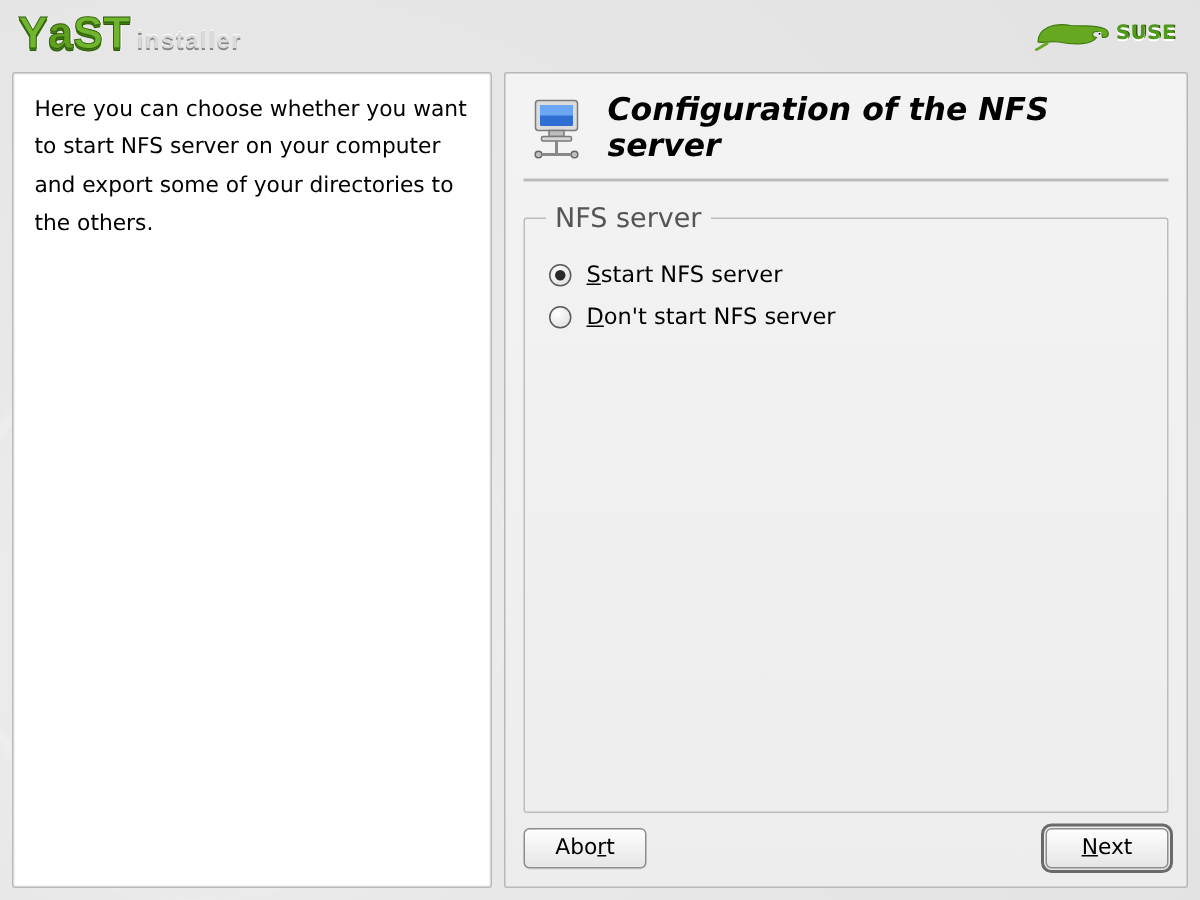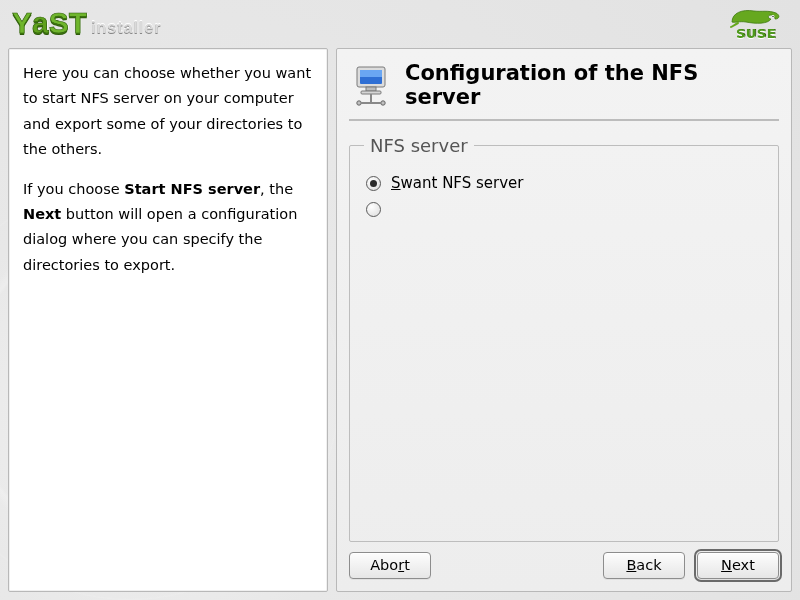--- a/index.html
+++ b/index.html
@@ -52,21 +52,21 @@
   .yast-logo .glyph.alt { color:#5fa11e; }
   .yast-logo .sub {
     font-size: 16px;
     font-weight: 800;
     letter-spacing: 1px;
     margin-left: 4px;
     color: #dadada;
     text-shadow: 0 1px 0 #888, 0 -1px 0 #fff;
   }
   .suse-logo {
-    display:flex; flex-direction:column; align-items:center;
+    display:flex; flex-direction:row; align-items:center;
     margin-right:6px;
   }
   .suse-logo svg { display:block; }
   .suse-word {
     font-size:13px; font-weight:800; letter-spacing:0.5px;
     color:#4e9a1b;
     text-shadow:0 1px 0 #fff, 1px 0 0 #2e5a0b;
     margin-top:-2px;
   }
 
@@ -97,20 +97,21 @@
     border-radius:2px;
     position:relative;
     padding: 10px 12px 12px 12px;
     display:flex; flex-direction:column;
   }
   .main-header {
     display:flex; align-items:center; gap:12px;
     padding: 2px 2px 10px 2px;
     border-bottom: 2px solid #bcbcbc;
     position:relative;
+    font-style:italic;
   }
   .main-header h1 {
     margin:0;
     font-size: 21px;
     font-weight: 700;
     color:#000;
   }
   .nfs-icon {
     width:42px; height:42px;
     flex:0 0 auto;
@@ -190,23 +191,20 @@
         <circle cx="45" cy="10.5" r="0.7" fill="#111"></circle>
         <path d="M10 17 C6 19,4 21,3 21" stroke="#66a81f" stroke-width="2" fill="none" stroke-linecap="round"></path>
       </svg>
       <div class="suse-word">SUSE</div>
     </div>
   </div>
 
   <div class="body">
     <div class="sidepanel">
       <p>Here you can choose whether you want to start NFS server on your computer and export some of your directories to the others.</p>
-      <p>
-        <span>If you choose </span><b>Start NFS server</b><span>, the </span><b>Next</b><span> button will open a configuration dialog where you can specify the directories to export.</span>
-      </p>
     </div>
 
     <div class="mainpanel">
       <div class="main-header">
         <svg class="nfs-icon" viewBox="0 0 42 42">
           <rect x="6" y="3" width="28" height="20" rx="2" fill="#dcdcdc" stroke="#7a7a7a"></rect>
           <rect x="9" y="6" width="22" height="14" rx="1" fill="#2f6fd4"></rect>
           <rect x="9" y="6" width="22" height="7" fill="#6aa6f2"></rect>
           <rect x="15" y="23" width="10" height="4" fill="#bdbdbd" stroke="#7a7a7a"></rect>
           <rect x="10" y="27" width="20" height="3" rx="1" fill="#d5d5d5" stroke="#7a7a7a"></rect>
@@ -217,36 +215,34 @@
           <line x1="20" y1="36" x2="20" y2="39" stroke="#888" stroke-width="2"></line>
         </svg>
         <h1>Configuration of the NFS server</h1>
       </div>
 
       <fieldset class="nfs">
         <legend>NFS server</legend>
 
         <div class="radio-row">
           <span class="radio-dot selected"></span>
-          <span class="radio-label"><span class="accel">S</span><span>want NFS server</span></span>
+          <span class="radio-label"><span class="accel">S</span><span>start NFS server</span></span>
         </div>
 
         <div class="radio-row">
           <span class="radio-dot"></span>
+          <span class="radio-label"><span class="accel">D</span><span>on't start NFS server</span></span>
         </div>
       </fieldset>
 
       <div class="button-bar">
         <div class="btn">
           <span>Abo</span><span class="accel">r</span><span>t</span>
         </div>
         <div class="right">
-          <div class="btn">
-            <span></span><span class="accel">B</span><span>ack</span>
-          </div>
           <div class="btn default">
             <span></span><span class="accel">N</span><span>ext</span>
           </div>
         </div>
       </div>
     </div>
   </div>
 </div>
 
 </body></html>

